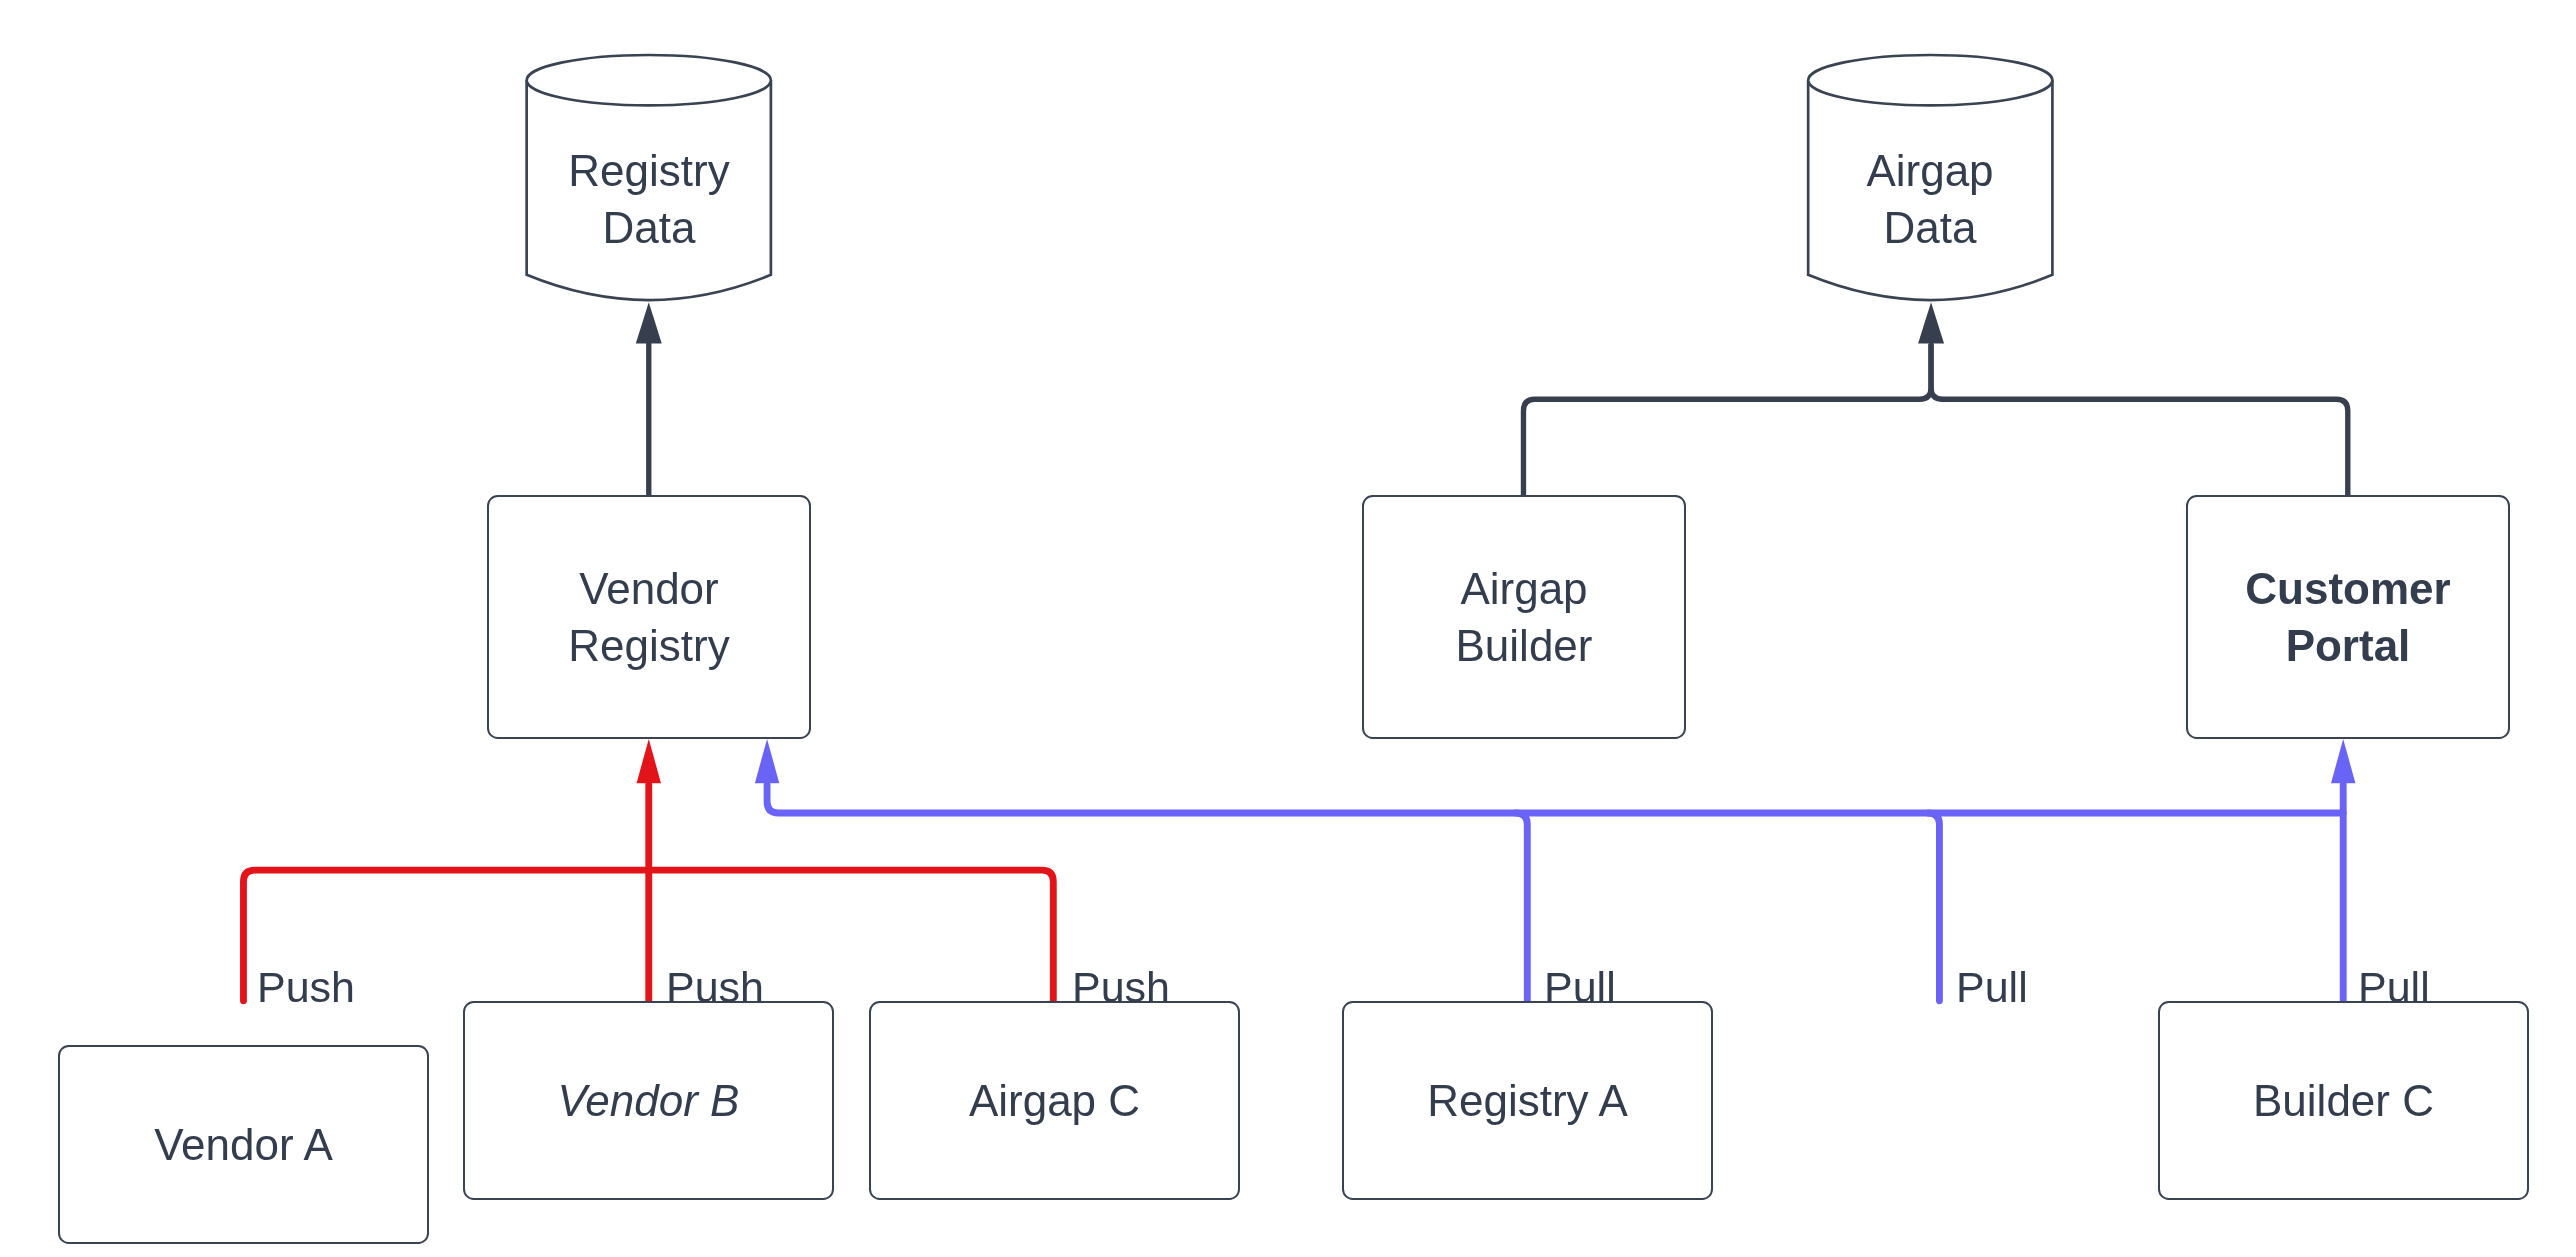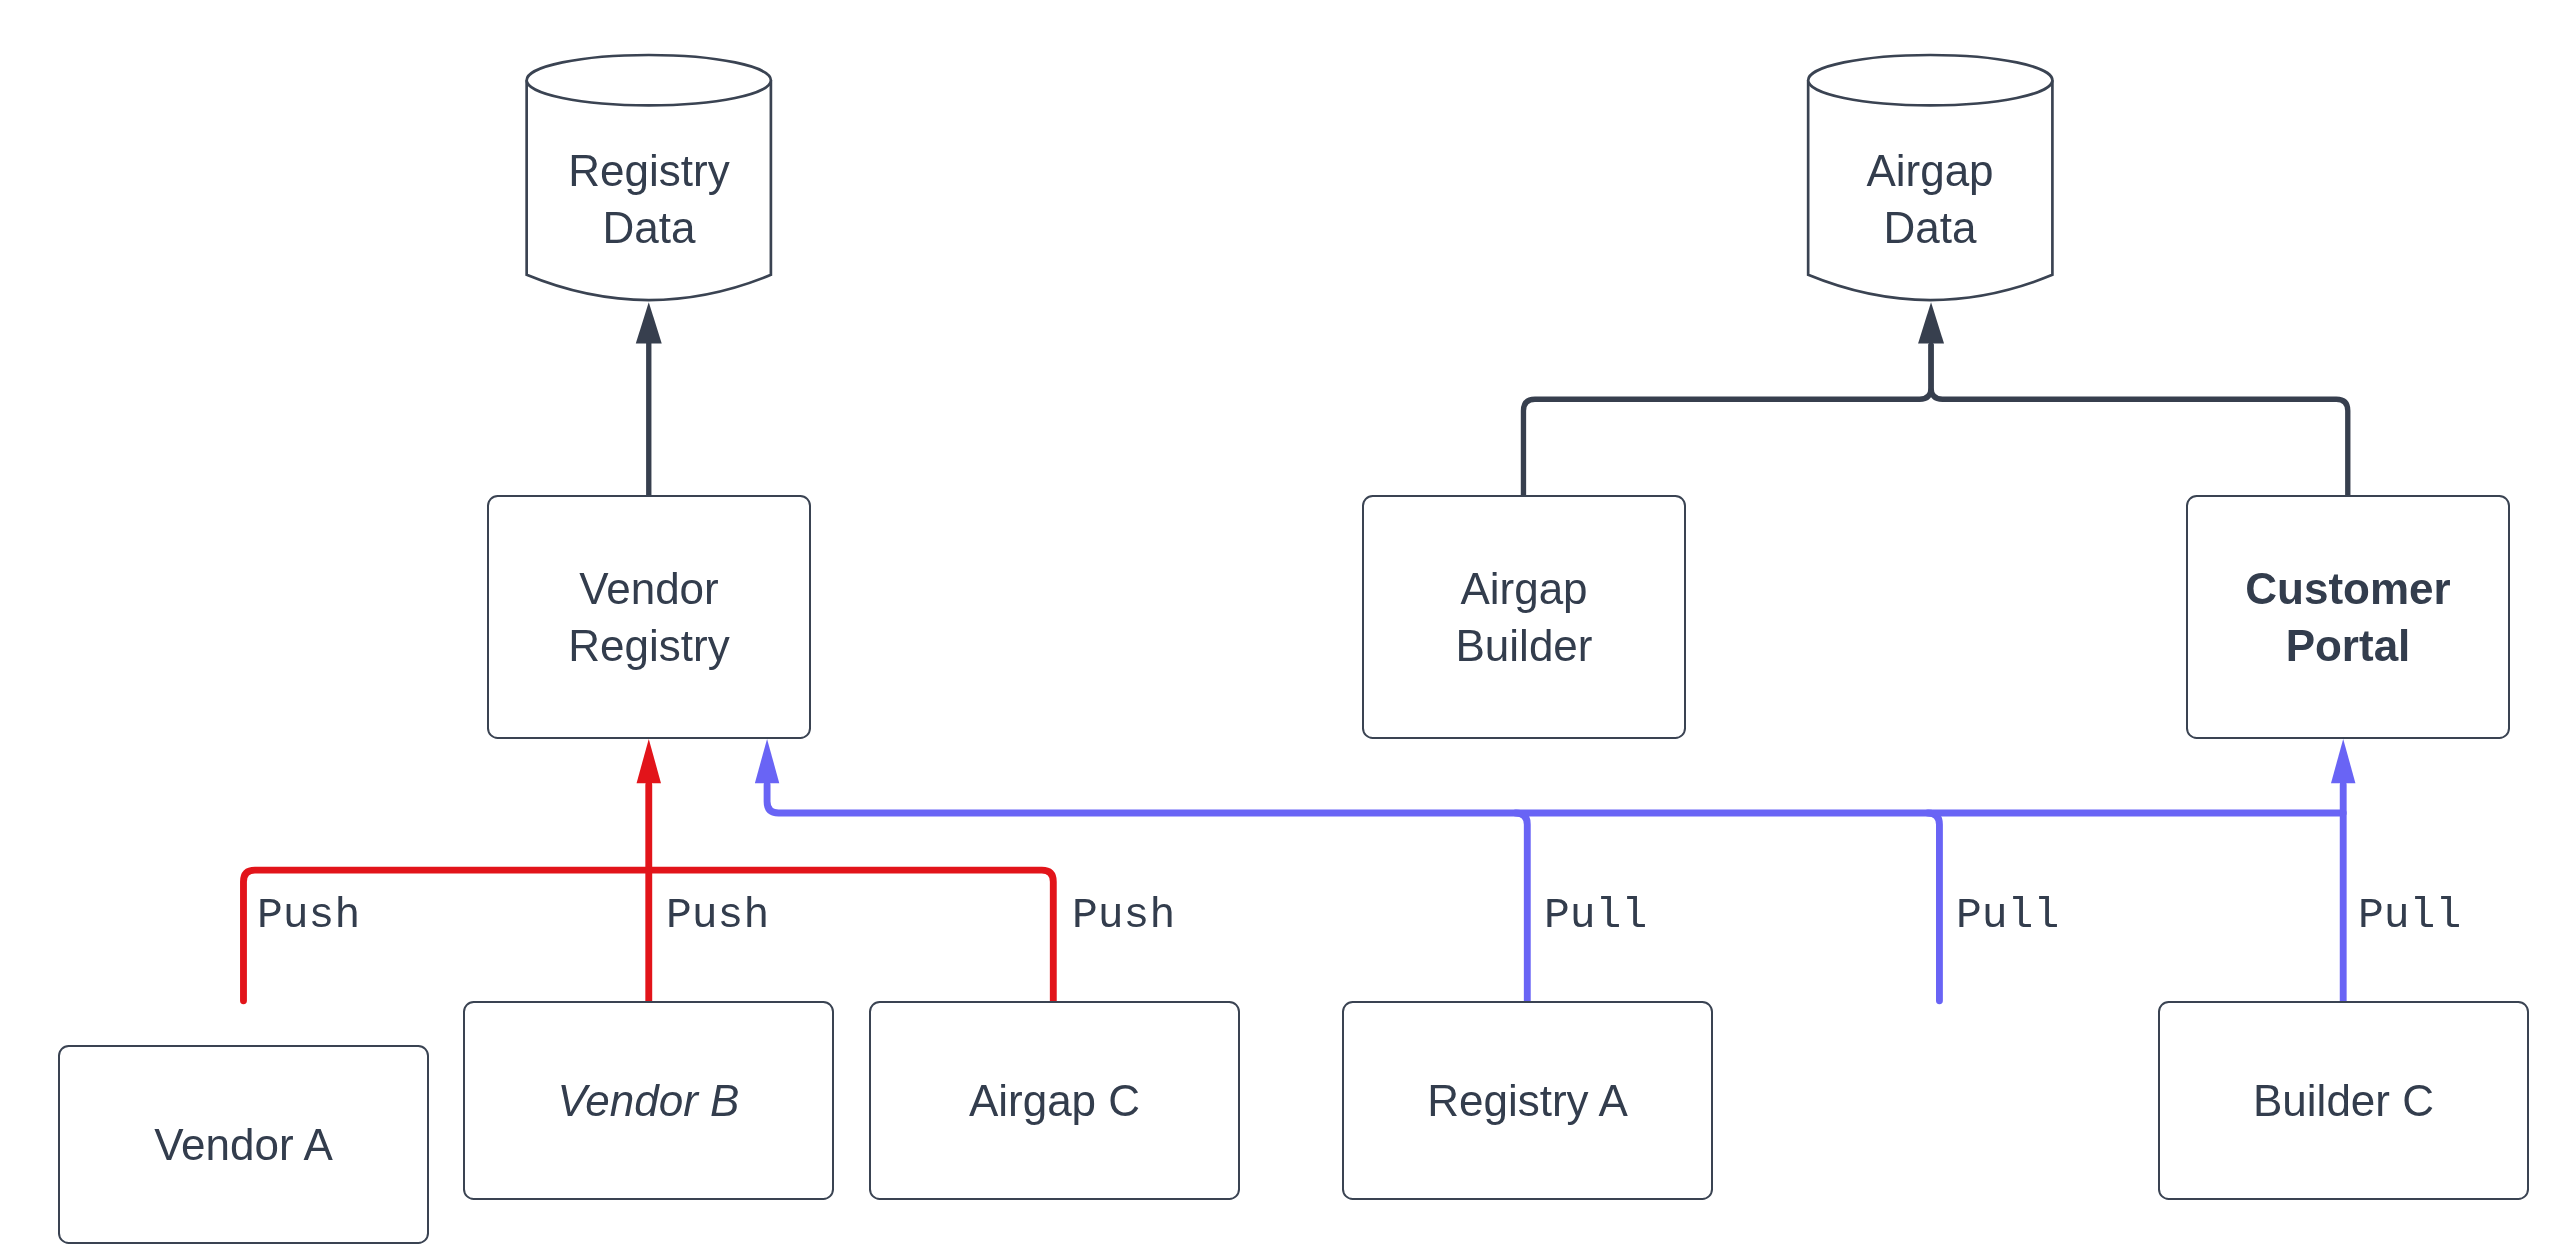--- a/index.html
+++ b/index.html
@@ -42,23 +42,23 @@
   }
   .node-mid{width:324px;height:244px;top:495px;}
   .node-bottom{width:371px;height:199px;top:1001px;}
   .cyl-label{
     position:absolute;width:244px;height:176px;top:111px;
     display:flex;align-items:center;justify-content:center;
     text-align:center;color:var(--text);
     font-size:44px;line-height:1.3;white-space:pre-line;
   }
   .edge-label{
-    position:absolute;top:892px;height:47px;
+    position:absolute;top:964px;height:47px;
     display:flex;align-items:center;
-    color:var(--text);font-size:43px;white-space:nowrap;font-family:Liberation Mono, monospace;
+    color:var(--text);font-size:43px;white-space:nowrap;
   }
 </style>
 </head>
 <body>
 
 <div class="canvas">
 
   <svg class="edge-layer" width="2576" height="1258" viewBox="0 0 3375 1648">
 
     <path class="edge edge-dark" d="M 850,650 V 448"></path>

